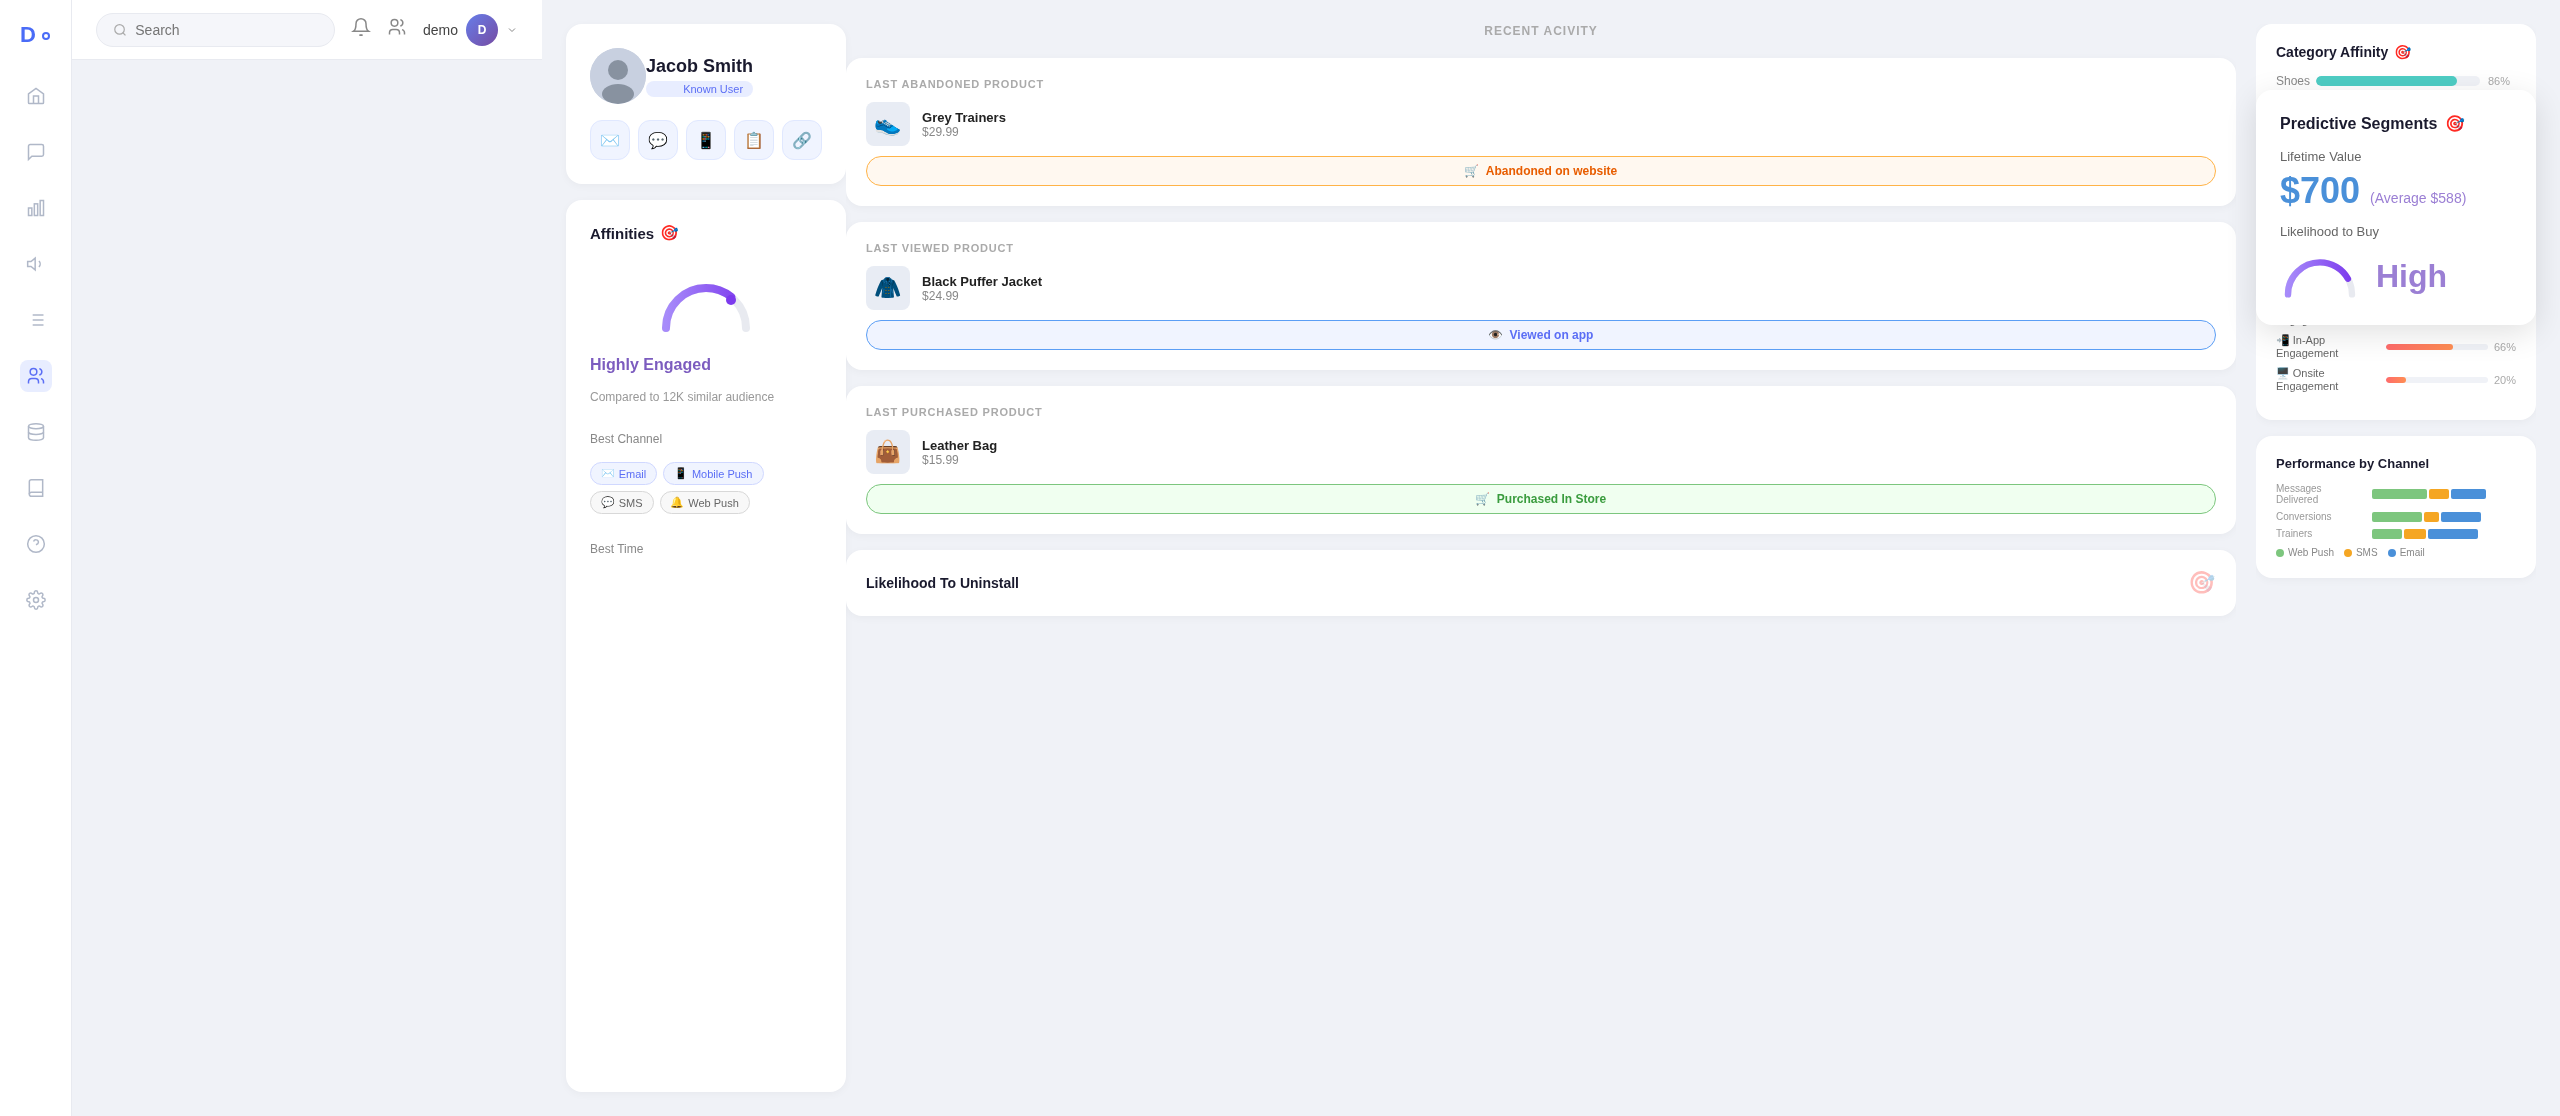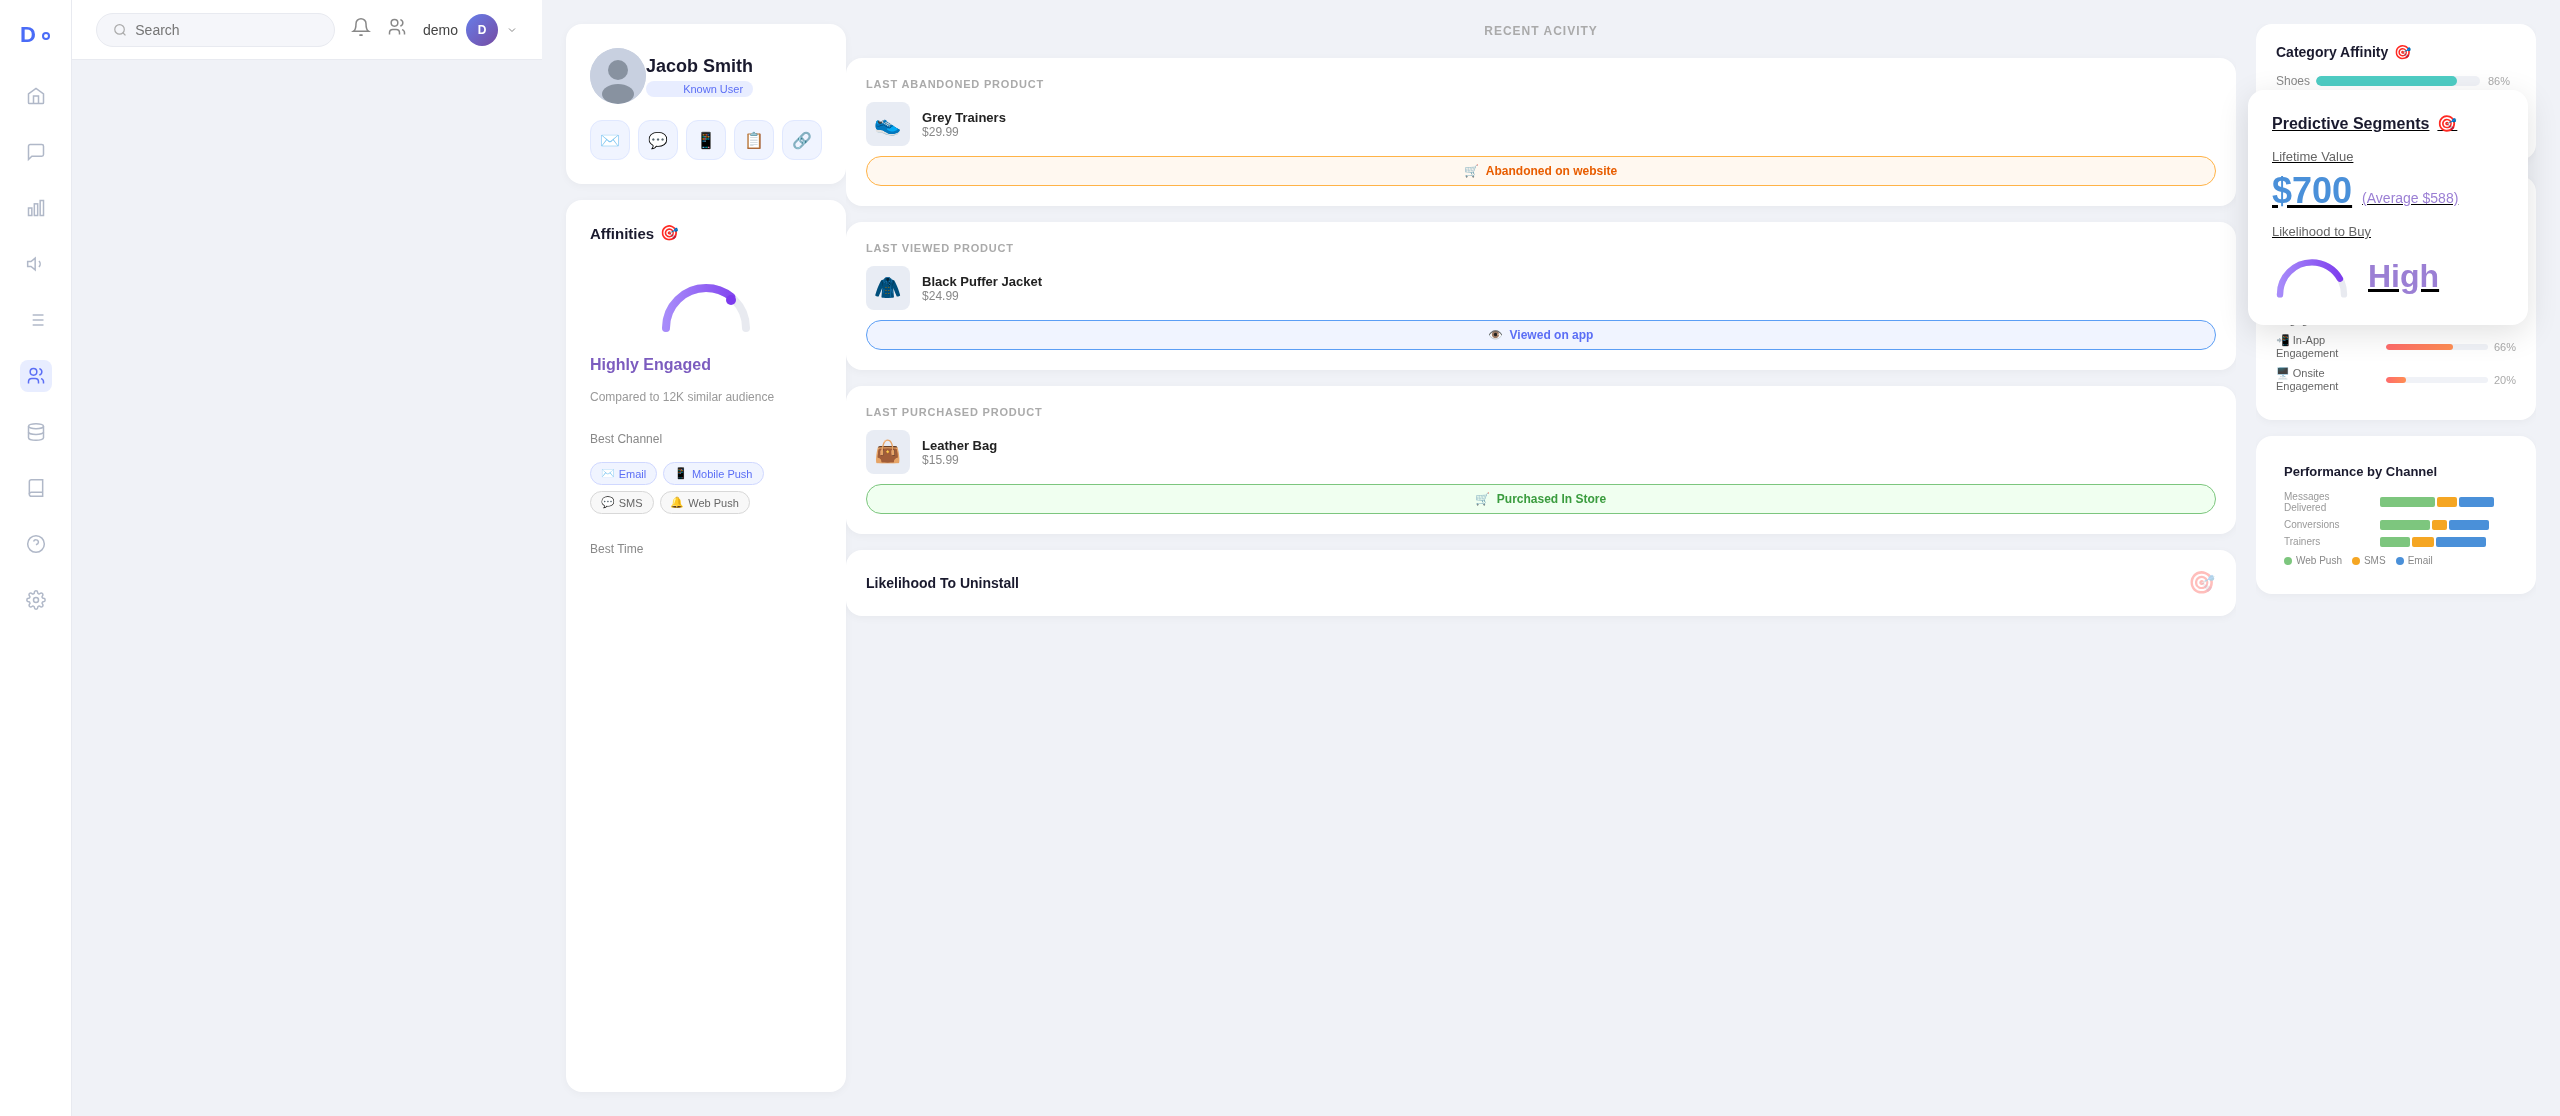--- a/index.html
+++ b/index.html
@@ -100,38 +100,38 @@
     .category-bar-pct { font-size: 11px; color: #aaa; width: 28px; }
 
     .engagement-card { background: #fff; border-radius: 16px; padding: 20px; box-shadow: 0 2px 8px rgba(0,0,0,0.04); }
     .engagement-title { font-size: 14px; font-weight: 700; color: #1a1a2e; margin-bottom: 14px; display: flex; align-items: center; gap: 6px; }
     .eng-row { display: flex; align-items: center; gap: 0; margin-bottom: 8px; }
     .eng-label { font-size: 11px; color: #666; width: 110px; display: flex; align-items: center; gap: 4px; }
     .eng-track { flex: 1; height: 6px; background: #f0f2f7; border-radius: 3px; overflow: hidden; }
     .eng-fill { height: 100%; border-radius: 3px; background: linear-gradient(90deg, #ff6b6b, #ff8e53); }
     .eng-pct { font-size: 11px; color: #aaa; width: 28px; text-align: right; }
 
-    .performance-card { background: #fff; border-radius: 16px; padding: 28px; box-shadow: 0 2px 8px rgba(0,0,0,0.04); }
+    .performance-card { background: #fff; border-radius: 16px; padding: 20px; box-shadow: 0 2px 8px rgba(0,0,0,0.04); }
     .perf-title { font-size: 13px; font-weight: 700; color: #1a1a2e; margin-bottom: 12px; }
     .perf-row { display: flex; align-items: center; gap: 6px; margin-bottom: 6px; }
     .perf-label { font-size: 10px; color: #999; width: 90px; }
     .perf-bars { display: flex; gap: 2px; flex: 1; height: 10px; }
     .perf-bar { height: 10px; border-radius: 2px; }
     .pb-green { background: #7dc67e; }
     .pb-orange { background: #f5a623; }
     .pb-blue { background: #4a90d9; }
     .perf-legend { display: flex; gap: 10px; margin-top: 8px; flex-wrap: wrap; }
     .legend-item { display: flex; align-items: center; gap: 4px; font-size: 10px; color: #888; }
     .legend-dot { width: 8px; height: 8px; border-radius: 50%; }
 
     
     .predictive-card {
-      position: absolute; top: 90px; right: 32px; width: 280px;
+      position: absolute; top: 90px; right: 24px; width: 280px;
       background: #fff; border-radius: 16px; padding: 24px;
-      box-shadow: 0 8px 32px rgba(0,0,0,0.12); z-index: 100; text-decoration: underline;
+      box-shadow: 0 8px 32px rgba(0,0,0,0.12); z-index: 100;
     }
     .pred-title { font-size: 16px; font-weight: 700; color: #1a1a2e; display: flex; align-items: center; gap: 8px; margin-bottom: 16px; }
     .pred-subtitle { font-size: 13px; color: #666; margin-bottom: 6px; }
     .pred-value { font-size: 36px; font-weight: 800; color: #4a90d9; display: flex; align-items: baseline; gap: 10px; margin-bottom: 4px; }
     .pred-avg { font-size: 14px; color: #9b7fd4; font-weight: 500; }
     .pred-buy-label { font-size: 13px; color: #666; margin-bottom: 12px; margin-top: 12px; }
     .pred-high { display: flex; align-items: center; gap: 16px; }
     .pred-high-text { font-size: 32px; font-weight: 800; color: #9b7fd4; }
 
     

